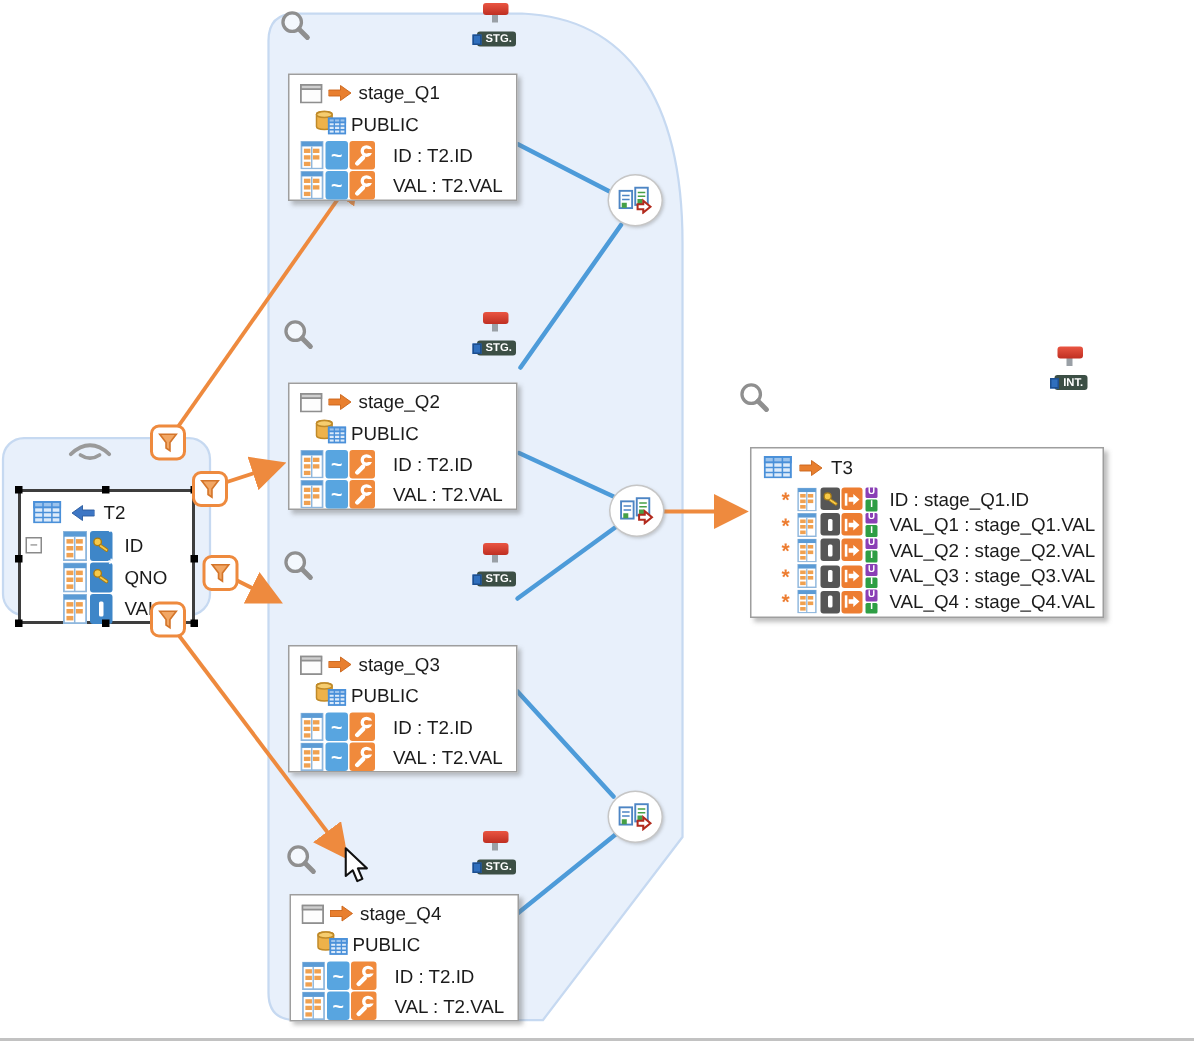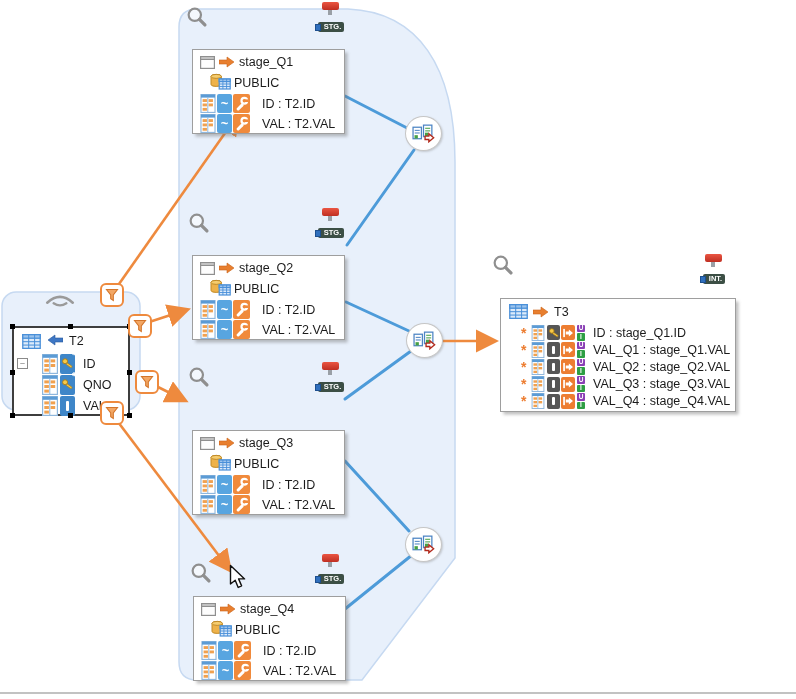--- a/index.html
+++ b/index.html
@@ -9,21 +9,21 @@
   svg.underlay{position:absolute;left:0;top:0;z-index:0;}
 
   
   .node{position:absolute;background:#fff;border:1.4px solid #9e9e9e;
         box-shadow:2.5px 2.5px 3px rgba(110,110,110,.45);z-index:3;box-sizing:border-box;margin-top:18px;}
   .stage{width:153px;height:85px;}
   .lbl{font-size:12.5px;white-space:nowrap;}
 
   
   .t2{left:12px;top:308px;width:118px;height:90px;border:2px solid #3e3e3e;box-shadow:none;z-index:3;}
-  .t2 .hd{position:absolute;left:8px;top:6px;gap:6px;display:flex;align-items:flex-start;}
+  .t2 .hd{position:absolute;left:8px;top:6px;gap:6px;display:flex;align-items:center;}
   .t2 .cols{position:absolute;left:28px;top:25px;}
   .t2 .colrow{display:flex;align-items:center;height:21px;}
   .handle{position:absolute;width:5px;height:5px;background:#000;z-index:4;}
   .expander{position:absolute;left:3px;top:30px;width:9px;height:9px;border:1px solid #8a8a8a;
             background:#fff;font-size:8px;line-height:7px;text-align:center;color:#555;}
 
   
   .panelB{width:15px;height:20px;background:#3e86c8;border-radius:2px;position:relative;
           display:flex;align-items:center;justify-content:center;margin-left:2px;}
   .panelD{width:13px;height:15px;background:#565656;border-radius:2px;position:relative;
@@ -509,21 +509,21 @@
     </div>
   <div class="oval" style="left:405px;top:527px">
       <svg width="23" height="19">
         <use href="#sym-join"></use>
       </svg>
     </div>
 
   <div class="mag" style="left:492px;top:254px"><svg width="22" height="22">
         <use href="#sym-mag"></use>
       </svg></div>
-  <div class="badge" style="left:697px;top:254px">
+  <div class="badge" style="left:697px;top:231px">
     <div class="hammer">
         <span class="stem"></span>
         <span class="head"></span>
       </div>
     <div class="blabel"><span class="cube"></span><span>INT.</span></div>
   </div>
   <div class="node t3">
     <div class="hd">
       <svg width="19" height="15">
           <use href="#sym-grid"></use>

